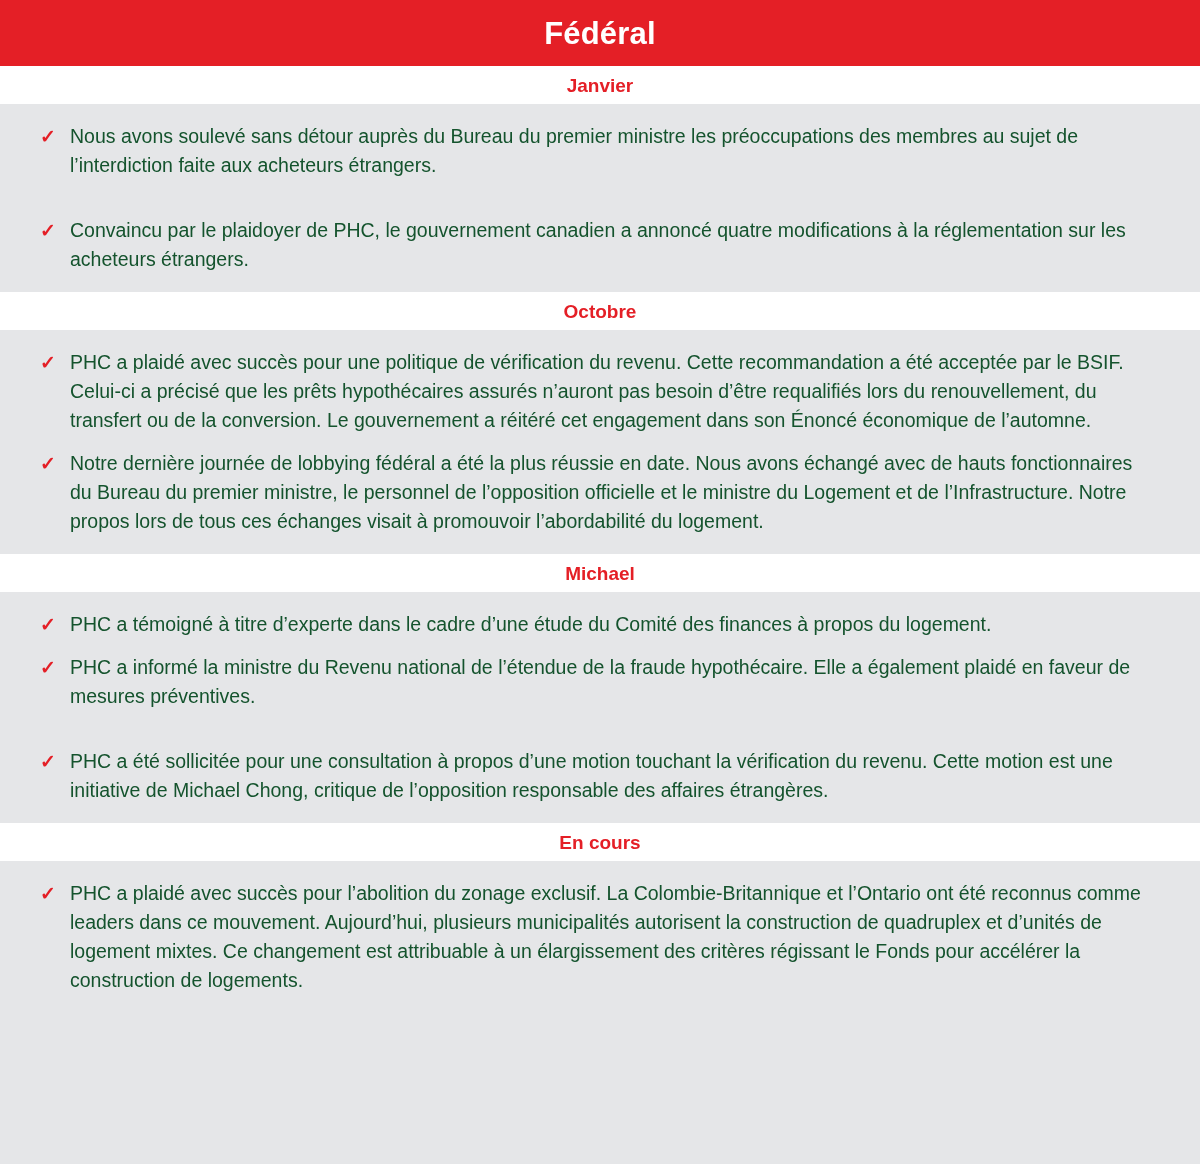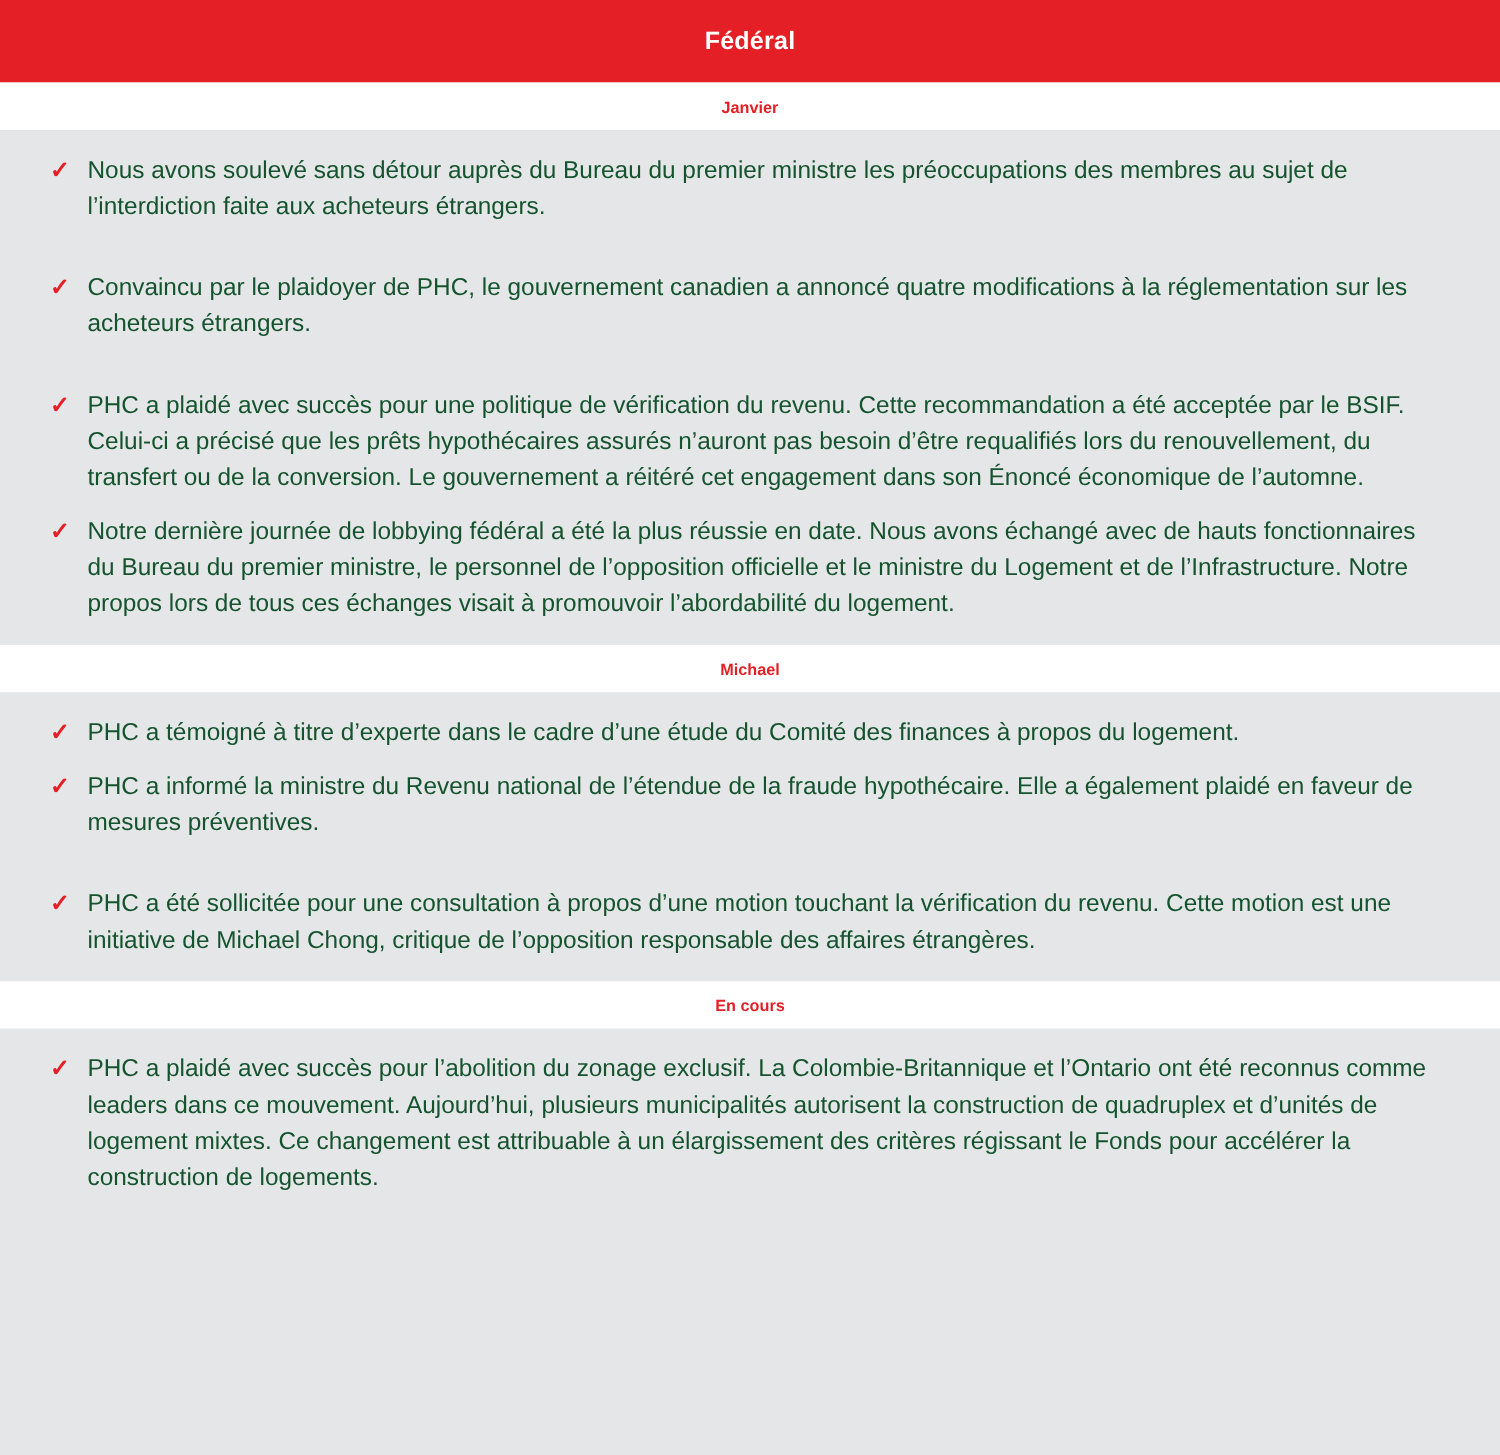--- a/index.html
+++ b/index.html
@@ -22,38 +22,38 @@
   
   .title-banner {
     background: #e41f26;
     height: 66px;
     display: flex;
     align-items: center;
     justify-content: center;
   }
   .title-banner .title-text {
     color: #ffffff;
-    font-size: 20px;
+    font-size: 31px;
     font-weight: bold;
     letter-spacing: 0.2px;
     line-height: 1;
     text-align: center;
   }
 
   
   .month-band {
     background: #ffffff;
     height: 38px;
     display: flex;
     align-items: center;
     justify-content: center;
   }
   .month-band .month-text {
     color: #e41f26;
-    font-size: 13px;
+    font-size: 19px;
     font-weight: bold;
     line-height: 1;
   }
 
   
   .content-block {
     background: #e5e6e8;
     padding: 18px 52px 18px 0;
   }
 
@@ -104,20 +104,23 @@
           <span class="check-icon">✓</span>
           <span class="bullet-text">Nous avons soulevé sans détour auprès du Bureau du premier ministre les préoccupations des membres au sujet de l’interdiction faite aux acheteurs étrangers.</span>
         </div>
       </div>
       <div class="content-block">
         <div class="bullet-row">
           <span class="check-icon">✓</span>
           <span class="bullet-text">Convaincu par le plaidoyer de PHC, le gouvernement canadien a annoncé quatre modifications à la réglementation sur les acheteurs étrangers.</span>
         </div>
       </div>
+      <div class="month-band">
+        <div class="month-text">Octobre</div>
+      </div>
       <div class="content-block">
         <div class="bullet-row">
           <span class="check-icon">✓</span>
           <span class="bullet-text">PHC a plaidé avec succès pour une politique de vérification du revenu. Cette recommandation a été acceptée par le BSIF. Celui-ci a précisé que les prêts hypothécaires assurés n’auront pas besoin d’être requalifiés lors du renouvellement, du transfert ou de la conversion. Le gouvernement a réitéré cet engagement dans son Énoncé économique de l’automne.</span>
         </div>
         <div class="bullet-row">
           <span class="check-icon">✓</span>
           <span class="bullet-text">Notre dernière journée de lobbying fédéral a été la plus réussie en date. Nous avons échangé avec de hauts fonctionnaires du Bureau du premier ministre, le personnel de l’opposition officielle et le ministre du Logement et de l’Infrastructure. Notre propos lors de tous ces échanges visait à promouvoir l’abordabilité du logement.</span>
         </div>
       </div>

